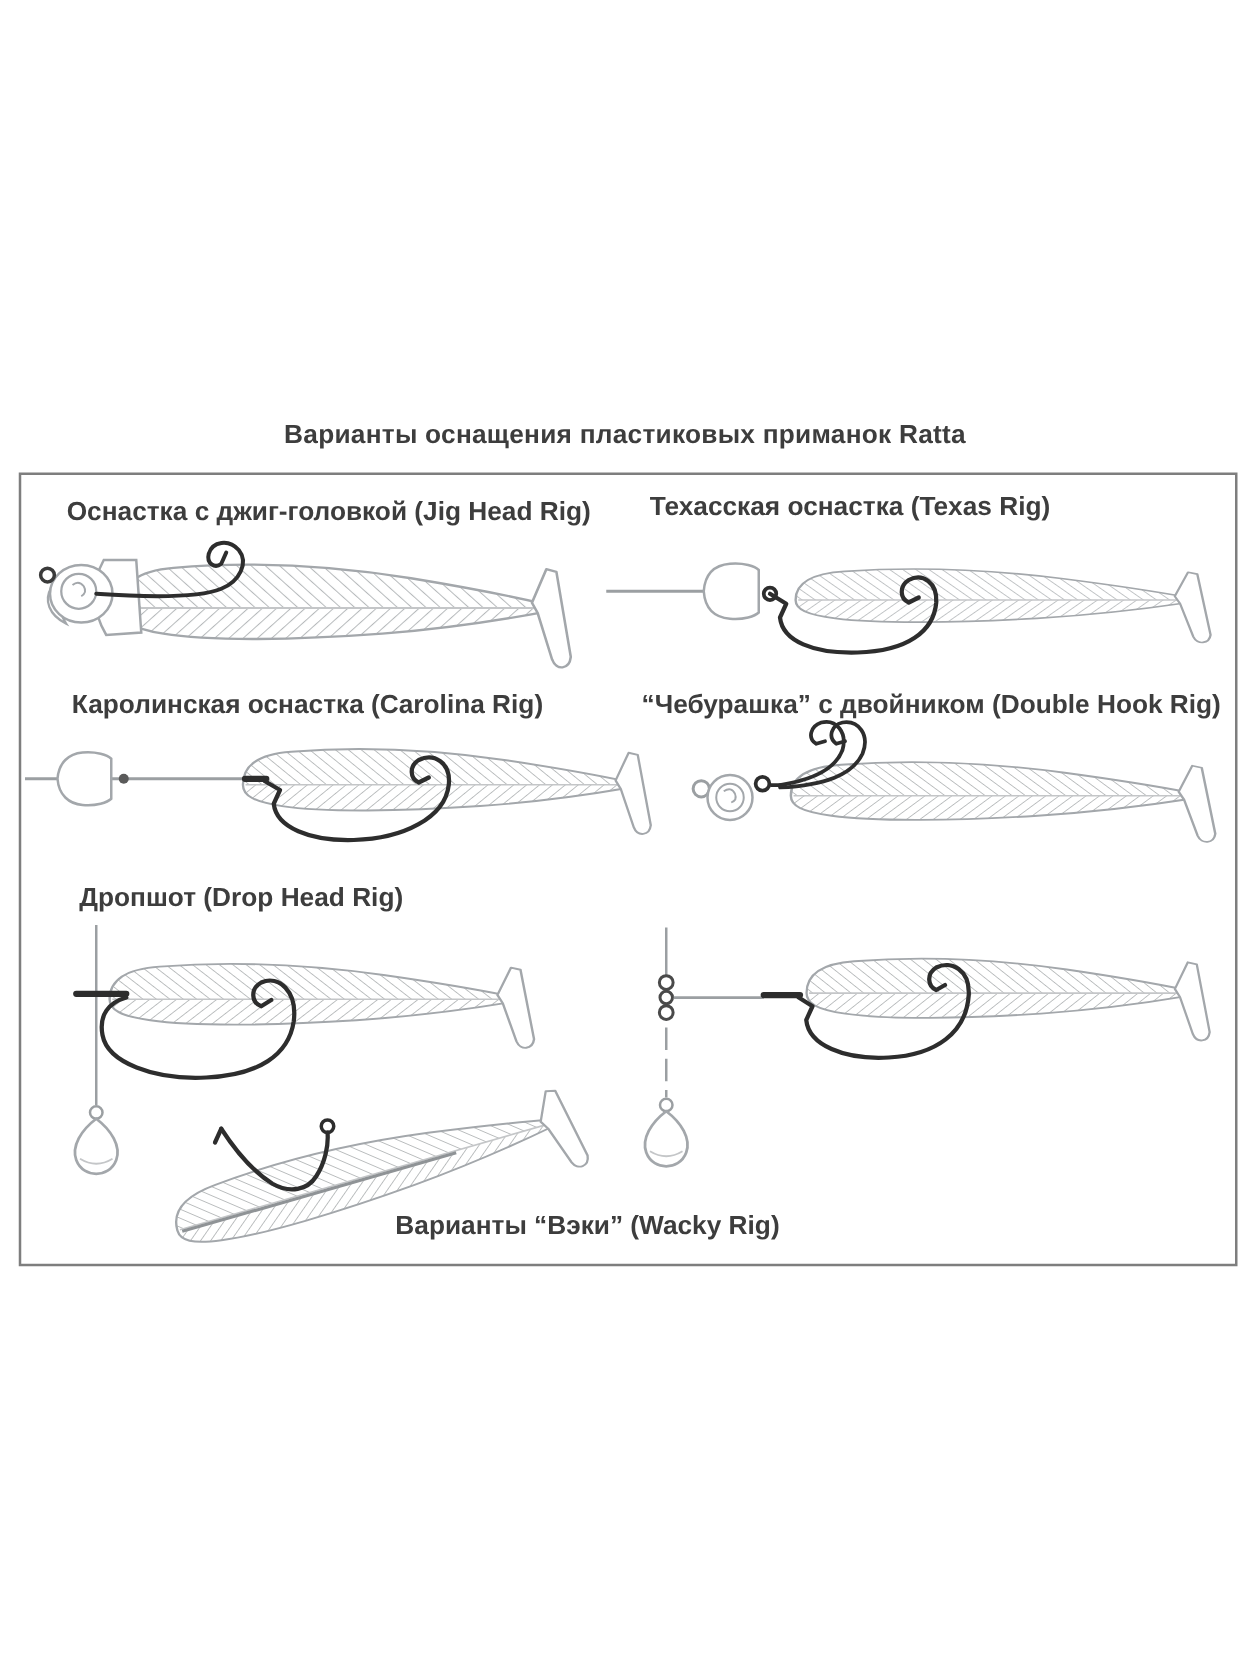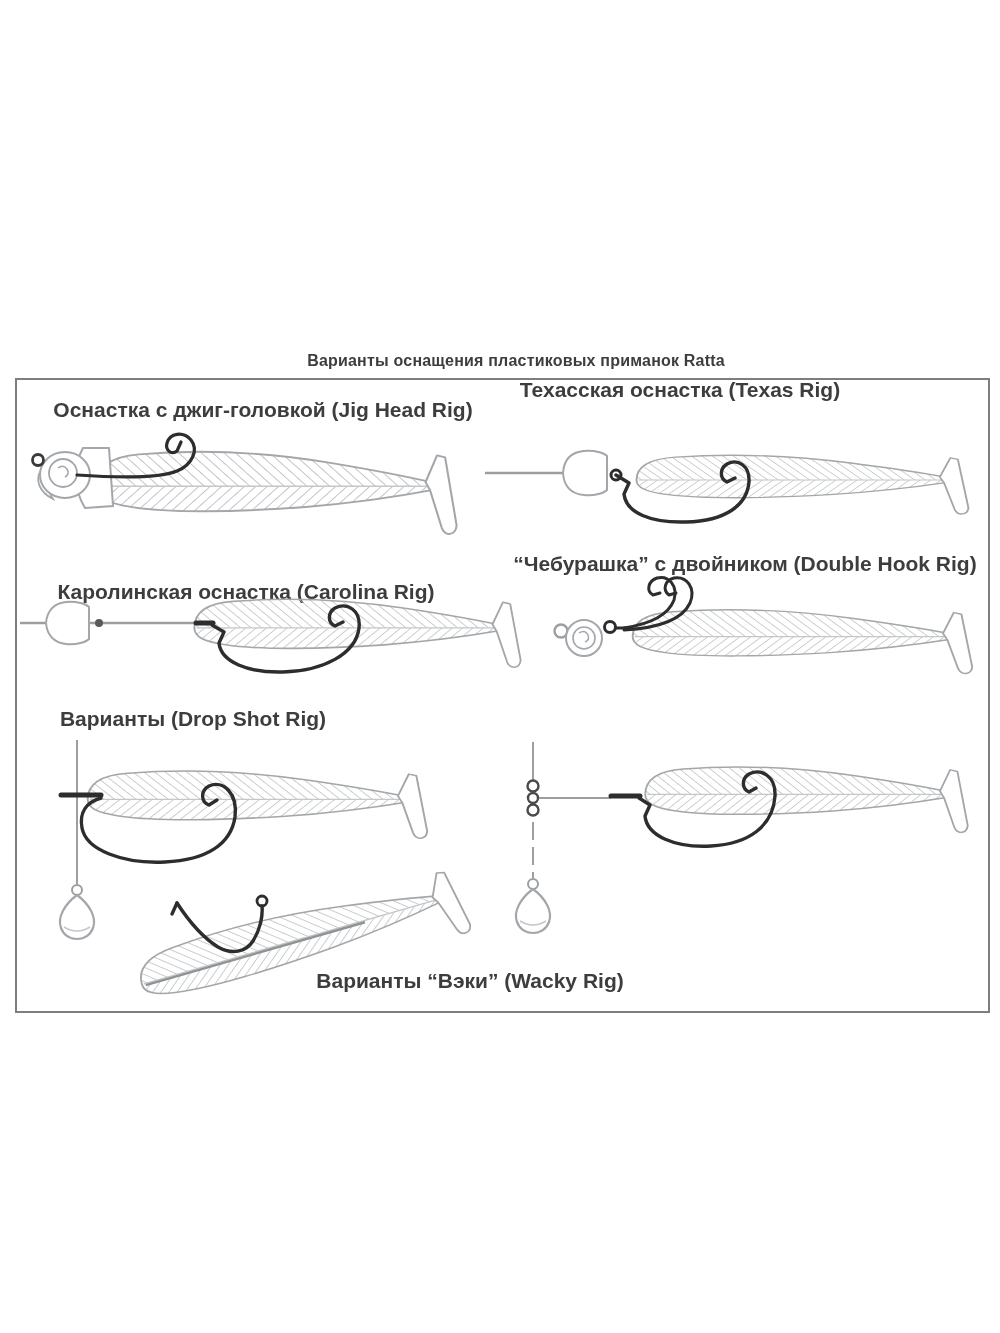--- a/index.html
+++ b/index.html
@@ -2,34 +2,34 @@
 <html><head>
 <meta charset="utf-8">
 <style>
   html,body{margin:0;padding:0;background:#ffffff;}
   .page{
     position:relative;width:1000px;height:1333px;background:#ffffff;
     font-family:"Liberation Sans", sans-serif;color:#3d3d3d;overflow:hidden;
   }
   .title{
     position:absolute;left:500px;top:336px;transform:translateX(-50%);
-    margin:16px;font-size:16px;font-weight:700;white-space:nowrap;color:#3d3d3d;
+    margin:0;font-size:21px;font-weight:700;white-space:nowrap;color:#3d3d3d;
     letter-spacing:0.2px;
   }
   .frame{
     position:absolute;left:15px;top:378px;width:971px;height:631px;
     border:2px solid #7e7e7e;background:#ffffff;
   }
   .rig-label{
     position:absolute;transform:translateX(-50%);margin:0;
     font-size:21px;font-weight:700;white-space:nowrap;color:#3d3d3d;
   }
   .lbl-1{left:263px;top:398px;}
-  .lbl-2{left:680px;top:378px;}
-  .lbl-3{left:246px;top:552px;margin-top:28px;}
+  .lbl-2{left:680px;top:394px;}
+  .lbl-3{left:246px;top:552px;}
   .lbl-4{left:745px;top:552px;}
   .lbl-5{left:193px;top:707px;}
   .lbl-6{left:753px;top:707px;}
   .lbl-7{left:470px;top:969px;}
   svg.rig{position:absolute;overflow:visible;}
   .svg-jig{left:25px;top:418px;}
   .svg-texas{left:483px;top:425px;}
   .svg-carolina{left:20px;top:580px;}
   .svg-cheb{left:550px;top:570px;}
   .svg-drop{left:55px;top:736px;}
@@ -108,21 +108,21 @@
       <path d="M 29,63 q 6,-4 9,2 q 2,5 -3,7" fill="none" stroke="#a3a7ab" stroke-width="1.5"></path>
       <circle cx="60" cy="57" r="5.5" fill="none" stroke="#2d2d2d" stroke-width="3"></circle>
     </g>
     <g fill="none" stroke="#2d2d2d" stroke-width="3" stroke-linecap="round" stroke-linejoin="round">
       <path d="M 67,58 L 78,58"></path>
       <path d="M 74,58 C 100,54 118,46 124,30 C 128,16 119,5 107,8 C 98,11 96,21 103,25 l 7,-2"></path>
       <path d="M 74,60 C 110,58 132,50 140,33 C 146,18 137,6 124,8 C 115,10 112,20 119,25 l 7,-2"></path>
     </g>
   </svg>
 
-  <p class="rig-label lbl-5">Варианты (Drop Shot Rig)</p>
+  <p class="rig-label lbl-5">Дропшот (Drop Head Rig)</p>
 
   <svg class="rig svg-drop" width="382" height="210" viewBox="0 0 382 210">
     <path d="M 22,4 V 148" stroke="#9b9fa2" stroke-width="2"></path>
     <use href="#lure" x="24" y="28" width="358" height="80"></use>
     <path d="M 6,59 H 46" stroke="#2d2d2d" stroke-width="5" stroke-linecap="round"></path>
     <path d="M 46,62 C 32,66 24,76 27,92 C 31,114 68,128 110,126 C 152,124 176,108 180,81 C 183,57 168,44 154,50 C 145,55 146,66 154,69 l 8,-5" fill="none" stroke="#2d2d2d" stroke-width="3.4" stroke-linecap="round" stroke-linejoin="round"></path>
     <g>
       <circle cx="22" cy="154" r="5" fill="#ffffff" stroke="#9b9fa2" stroke-width="2"></circle>
       <path d="M 22,159 C 10,168 2,181 6,192 C 9,200 16,203 22,203 C 28,203 35,200 38,192 C 42,181 34,168 22,159 Z" fill="#ffffff" stroke="#a3a7ab" stroke-width="2.2"></path>
       <path d="M 9,191 Q 22,199 35,191" fill="none" stroke="#c4c6c8" stroke-width="1.5"></path>

